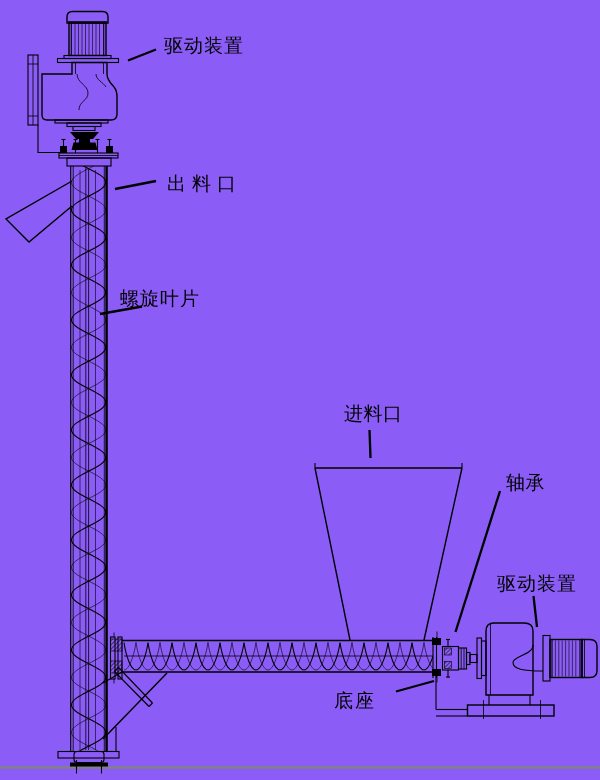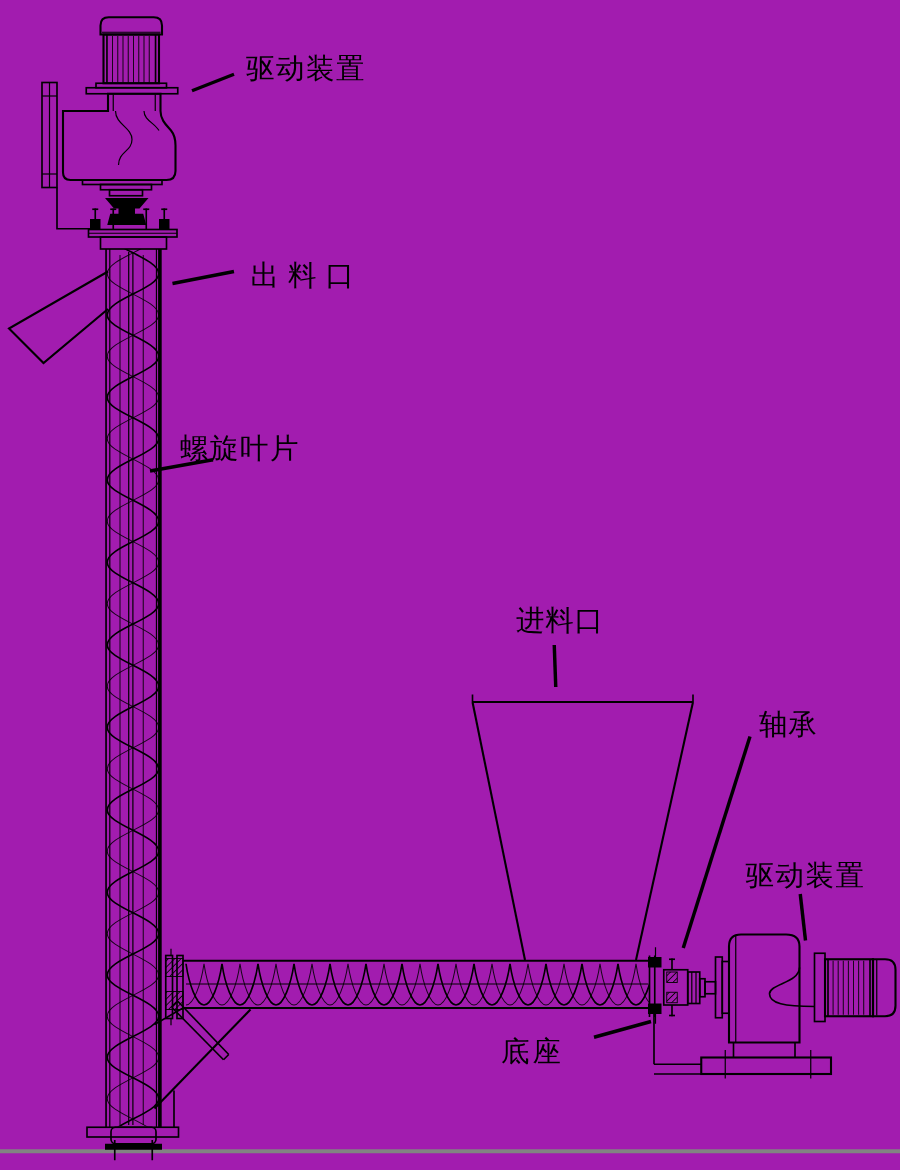--- a/index.html
+++ b/index.html
@@ -1,16 +1,16 @@
 <!DOCTYPE html>
 <html><head>
 <meta charset="utf-8">
 <style>
   html,body{margin:0;padding:0;background:#ffffff;}
-  #stage{position:relative;width:600px;height:780px;background:#a21caf;overflow:hidden;text-align:right;}
+  #stage{position:relative;width:600px;height:780px;background:#8b5cf6;overflow:hidden;text-align:right;}
   svg{position:absolute;left:0;top:0;}
   .ln{stroke:#000;fill:none;stroke-width:1.4;}
   .ln2{stroke:#000;fill:none;stroke-width:1.1;}
   .thin{stroke:#000;fill:none;stroke-width:0.8;}
   .hair{stroke:#000;fill:none;stroke-width:0.7;opacity:.85;}
   .thick{stroke:#000;fill:none;stroke-width:2.4;}
   .blk{fill:#000;stroke:none;}
   .leader{stroke:#000;fill:none;stroke-width:2.3;}
   .ground{stroke:#828282;fill:none;stroke-width:2.6;}
   .lbl{font-family:"DejaVu Sans","Liberation Sans",sans-serif;font-size:19px;fill:#000;}

